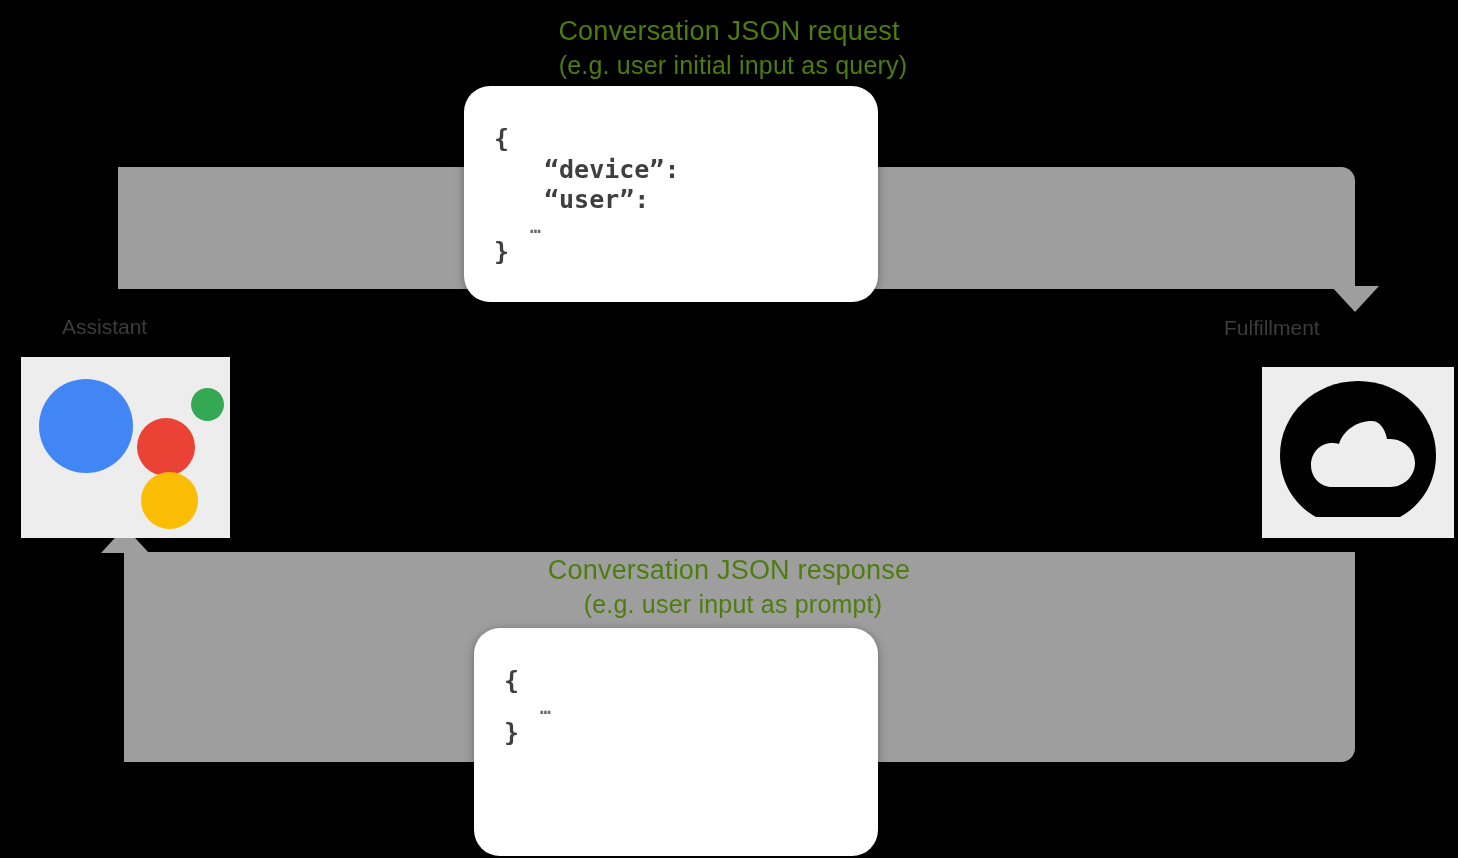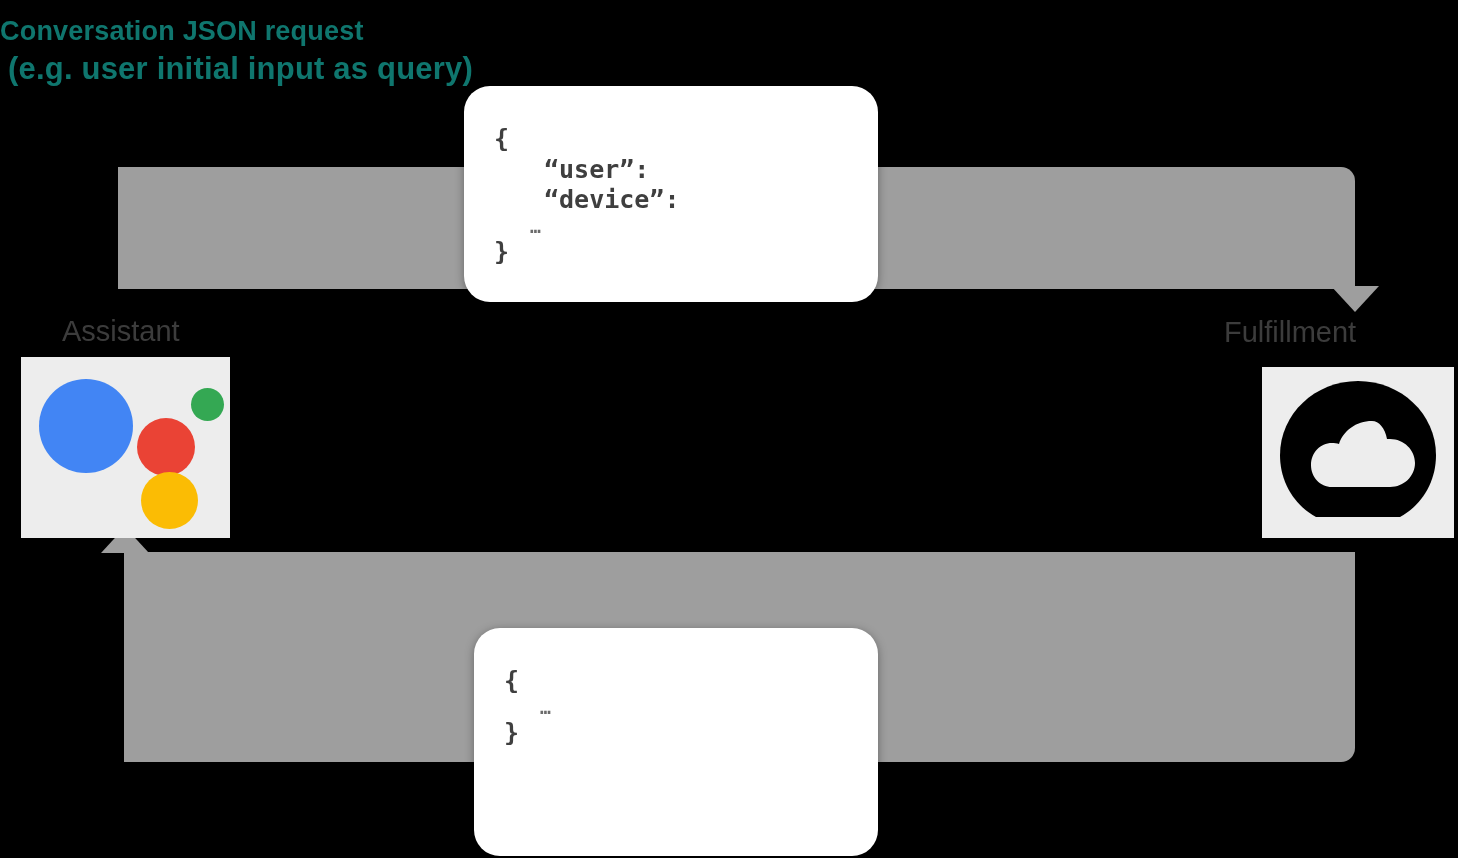--- a/index.html
+++ b/index.html
@@ -46,29 +46,29 @@
   #req-bar      { left: 118px; top: 167px; width: 1237px; height: 122px; border-top-right-radius: 14px; }
   #req-head     { left: 1331px; top: 286px; }
 
   
   #res-bar      { left: 124px; top: 552px; width: 1231px; height: 210px; border-bottom-right-radius: 14px; }
   #res-head     { left: 101px; top: 527px; }
 
   
   .flow-label {
     position: absolute;
-    text-align: left;
-    color: #0f766e;
+    text-align: center;
+    color: #4d7c0f;
     line-height: 1.28;
     font-size: 27px;
-    font-weight: 700;
+    font-weight: 400;
     letter-spacing: .2px;
     white-space: nowrap;
   }
-  .flow-label .sub { font-size: 31px; display: block; margin-left: 8px; }
+  .flow-label .sub { font-size: 25px; display: block; margin-left: 8px; }
 
   #req-label { left: 0; top: 14px; width: 1458px; }
   #res-label { left: 0; top: 553px; width: 1458px; }
 
   
   .json-card {
     position: absolute;
     background: #ffffff;
     border-radius: 26px;
     box-shadow: 0 2px 10px rgba(0,0,0,.35);
@@ -92,21 +92,21 @@
     position: absolute;
     background: #ededed;
     box-sizing: border-box;
   }
   #assistant-tile { left: 21px;   top: 357px; width: 209px; height: 181px; }
   #cloud-tile     { left: 1262px; top: 367px; width: 192px; height: 171px; }
 
   .endpoint-label {
     position: absolute;
     color: #3c3c3c;
-    font-size: 29px;
+    font-size: 21px;
     white-space: nowrap;
   }
   #assistant-label { left: 62px;  top: 315px; }
   #cloud-label     { left: 1224px; top: 316px; }
 
   
   .ga-dot { position: absolute; border-radius: 50%; }
   .ga-blue   { left: 18px;  top: 22px;  width: 94px; height: 94px; background: #4285f4; }
   .ga-red    { left: 116px; top: 61px;  width: 58px; height: 58px; background: #ea4335; }
   .ga-green  { left: 170px; top: 31px;  width: 33px; height: 33px; background: #34a853; }
@@ -127,29 +127,33 @@
   <div class="arrow-seg" id="req-bar"></div>
   <div class="arrow-head-down" id="req-head"></div>
 
   <div class="flow-label" id="req-label">
     <span>Conversation JSON request</span>
     <span class="sub">(e.g. user initial input as query)</span>
   </div>
 
   <div class="json-card" id="json-request">
     <span class="ln">{</span>
+    <span class="ln indent">“device”:</span>
     <span class="ln indent">“user”:</span>
-    <span class="ln indent">“device”:</span>
     <span class="ln indent dots">…</span>
     <span class="ln">}</span>
   </div>
 
   <div class="arrow-seg" id="res-bar"></div>
   <div class="arrow-head-up" id="res-head"></div>
 
+  <div class="flow-label" id="res-label">
+    <span>Conversation JSON response</span>
+    <span class="sub">(e.g. user input as prompt)</span>
+  </div>
 
   <div class="json-card" id="json-response">
     <span class="ln">{</span>
     <span class="ln indent dots">…</span>
     <span class="ln">}</span>
   </div>
 
   <div class="endpoint-label" id="assistant-label">Assistant</div>
 
   <div class="endpoint" id="assistant-tile">

